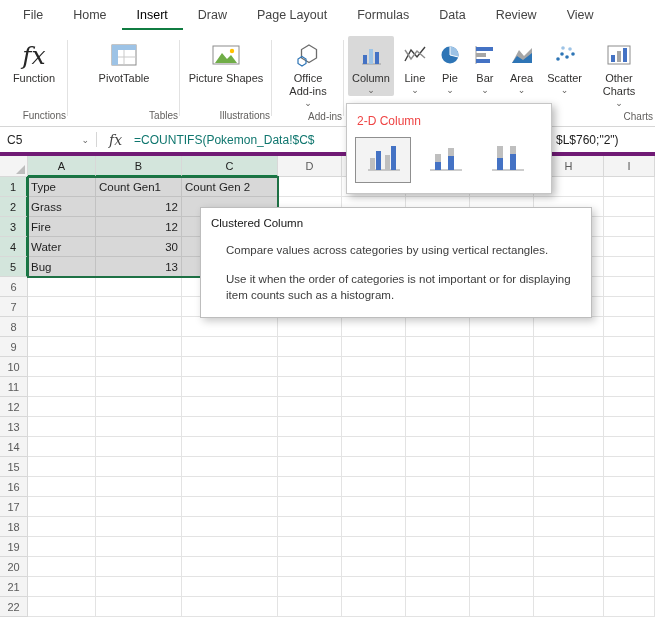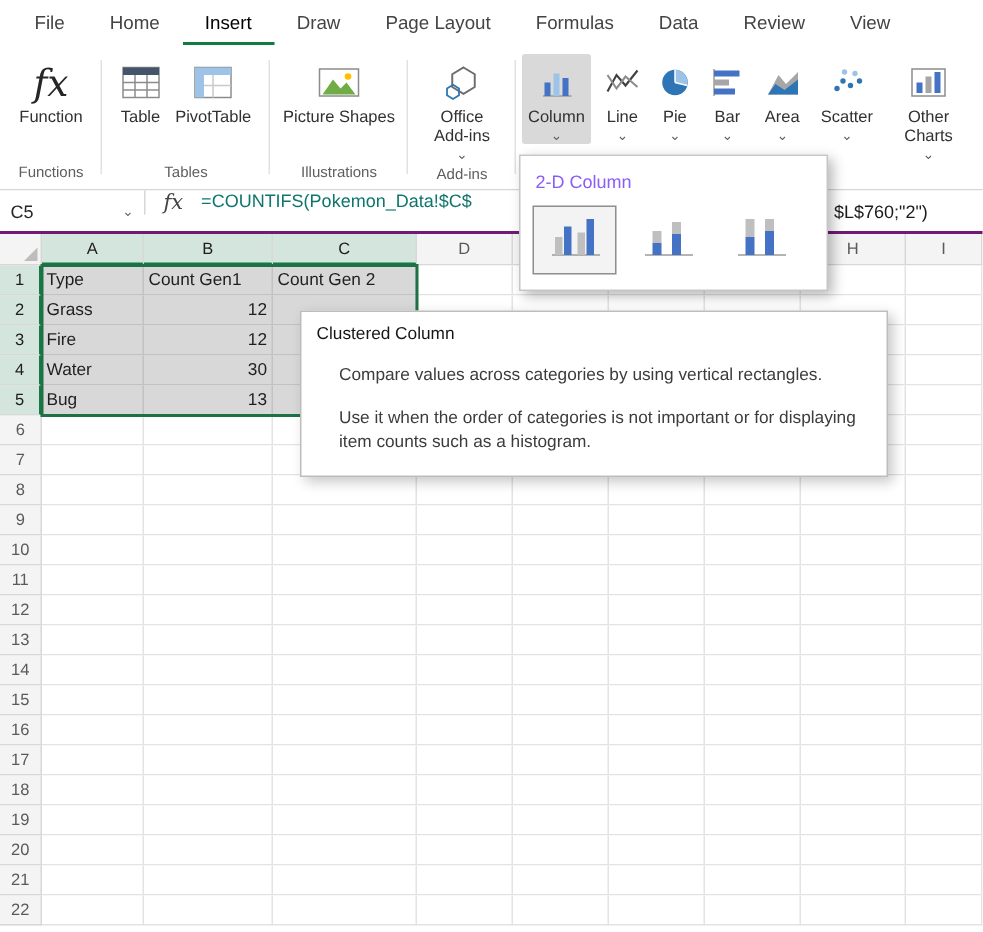--- a/index.html
+++ b/index.html
@@ -9,34 +9,34 @@
   
   .menubar{position:absolute;top:0;left:0;right:0;height:30px;display:flex;align-items:stretch;padding-left:8px;background:#fff}
   .menu-tab{display:flex;align-items:center;padding:0 15px;font-size:12.5px;color:#444;cursor:default}
   .menu-tab.active{color:#000;font-weight:400;box-shadow:inset 0 -2px 0 #107C41}
 
   
   .ribbon{position:absolute;top:30px;left:0;right:0;height:97px;background:#fff;border-bottom:1px solid #d6d6d6;display:flex}
   .rgroup{display:flex;flex-direction:column;position:relative;padding:2px 2px 0}
   .rgroup:not(:last-child)::after{content:"";position:absolute;right:0;top:10px;bottom:10px;width:1px;background:#e2e2e2}
   .rbtns{flex:1;display:flex;align-items:flex-start;justify-content:center;gap:2px;padding-top:4px}
-  .gname{height:18px;text-align:center;font-size:10px;color:#605e5c;line-height:16px}
+  .gname{height:18px;text-align:right;font-size:10px;color:#605e5c;line-height:16px}
   .rbtn{display:flex;flex-direction:column;align-items:center;padding:5px 4px 2px;border-radius:2px;text-align:center;cursor:default}
   .rbtn .icon{height:28px;display:flex;align-items:center;justify-content:center}
   .rbtn .lbl{font-size:11px;line-height:1.2;color:#323130;margin-top:3px;white-space:pre-line}
   .rbtn .chev{font-size:9px;color:#605e5c;line-height:7px;margin-top:2px}
   .rbtn.active{background:#d9d9d9}
   .g-functions{width:68px}.g-tables{width:112px}.g-illustr{width:92px}.g-addins{width:72px}
   .g-charts{flex:1}
   .g-charts .rbtns{justify-content:flex-start;gap:6px;padding-left:2px}
   .narrow{max-width:54px}
   .fx-big{font-family:"DejaVu Serif",serif;font-style:italic;font-size:25px;color:#262626}
 
   
-  .formulabar{position:absolute;top:127px;left:0;right:0;height:29px;border-bottom:2px solid #701a75;display:flex;background:#fff}
+  .formulabar{position:absolute;top:127px;left:0;right:0;height:29px;border-bottom:4px solid #701a75;display:flex;align-items:center;background:#fff}
   .namebox{width:96px;height:100%;display:flex;align-items:center;padding:0 7px;font-size:12px}
   .namebox .chev{margin-left:auto;font-size:9px;color:#666}
   .nb-div{width:1px;height:60%;background:#d6d6d6}
   .fxsym{font-family:"DejaVu Serif",serif;font-style:italic;font-size:14px;color:#444;padding:0 12px}
   .ftext{font-size:12px;color:#0f766e;white-space:nowrap}
   .ftext-right{position:absolute;left:556px;top:50%;transform:translateY(-50%);font-size:12px;color:#1b1b1b;white-space:nowrap}
 
   
   .gridwrap{position:absolute;top:156px;left:0;right:0;bottom:0;overflow:hidden}
   .grid{display:grid}
@@ -48,21 +48,21 @@
   .corner{background:#f4f4f4;border-right:1px solid #d8d8d8;border-bottom:1px solid #d8d8d8;position:relative}
   .corner::after{content:"";position:absolute;right:2px;bottom:2px;border-style:solid;border-width:0 0 9px 9px;border-color:transparent transparent #bdbdbd transparent}
   .cell{padding:0 3px;border-right:1px solid #e3e3e3;border-bottom:1px solid #e3e3e3;font-size:11.5px;color:#1f1f1f;background:#fff}
   .cell.selrange{background:#d8d8d8;border-right-color:#c2c2c2;border-bottom-color:#c2c2c2}
   .cell.num{justify-content:flex-end}
   .selbox{position:absolute;border:2px solid #1E7145;pointer-events:none;z-index:5}
   .selbox .handle{position:absolute;right:-4px;bottom:-4px;width:6px;height:6px;background:#1E7145;border:1px solid #fff}
 
   
   .dropdown{position:absolute;left:346px;top:103px;width:206px;background:#fff;border:1px solid #c6c6c6;box-shadow:3px 3px 8px rgba(0,0,0,.28);z-index:20;padding:6px 8px 10px}
-  .dd-title{font-size:12px;color:#8b5cf6;padding:4px 2px 9px}
+  .dd-title{font-size:12px;color:#ef4444;padding:4px 2px 9px}
   .dd-row{display:flex;gap:6px}
   .dd-opt{width:56px;height:46px;display:flex;align-items:center;justify-content:center;border:1px solid transparent}
   .dd-opt.selected{border:1px solid #8f8f8f;background:#f3f3f3}
 
   
   .tooltip{position:absolute;left:200px;top:207px;width:392px;background:#fff;border:1px solid #bdbdbd;box-shadow:3px 3px 8px rgba(0,0,0,.22);z-index:30;padding:9px 10px 13px;font-size:11.5px;color:#3c3c3c}
   .tt-title{color:#161616;margin-bottom:13px}
   .tt-body{margin-left:15px;line-height:1.45}
   .tt-body + .tt-body{margin-top:12px}
 </style>
@@ -88,33 +88,20 @@
       <div class="rbtn">
         <span class="icon fx-big">fx</span>
         <span class="lbl">Function</span>
       </div>
     </div>
     <div class="gname">Functions</div>
   </div>
 
   <div class="rgroup g-tables">
     <div class="rbtns">
-      <div class="rbtn">
-        <span class="icon">
-          <svg width="26" height="24" viewBox="0 0 26 24">
-              <rect x="1" y="2" width="24" height="20" fill="#fff" stroke="#8c8c8c"></rect>
-              <rect x="1" y="2" width="24" height="5" fill="#44546a"></rect>
-              <line x1="9" y1="7" x2="9" y2="22" stroke="#8c8c8c"></line>
-              <line x1="17" y1="7" x2="17" y2="22" stroke="#8c8c8c"></line>
-              <line x1="1" y1="12" x2="25" y2="12" stroke="#8c8c8c"></line>
-              <line x1="1" y1="17" x2="25" y2="17" stroke="#8c8c8c"></line>
-            </svg>
-        </span>
-        <span class="lbl">Table</span>
-      </div>
       <div class="rbtn">
         <span class="icon">
           <svg width="26" height="24" viewBox="0 0 26 24">
               <rect x="1" y="2" width="24" height="20" fill="#fff" stroke="#8c8c8c"></rect>
               <rect x="1" y="2" width="24" height="5" fill="#9DC3E6"></rect>
               <rect x="1" y="7" width="6" height="15" fill="#9DC3E6"></rect>
               <line x1="13" y1="7" x2="13" y2="22" stroke="#c9c9c9"></line>
               <line x1="7" y1="14" x2="25" y2="14" stroke="#c9c9c9"></line>
             </svg>
         </span>

